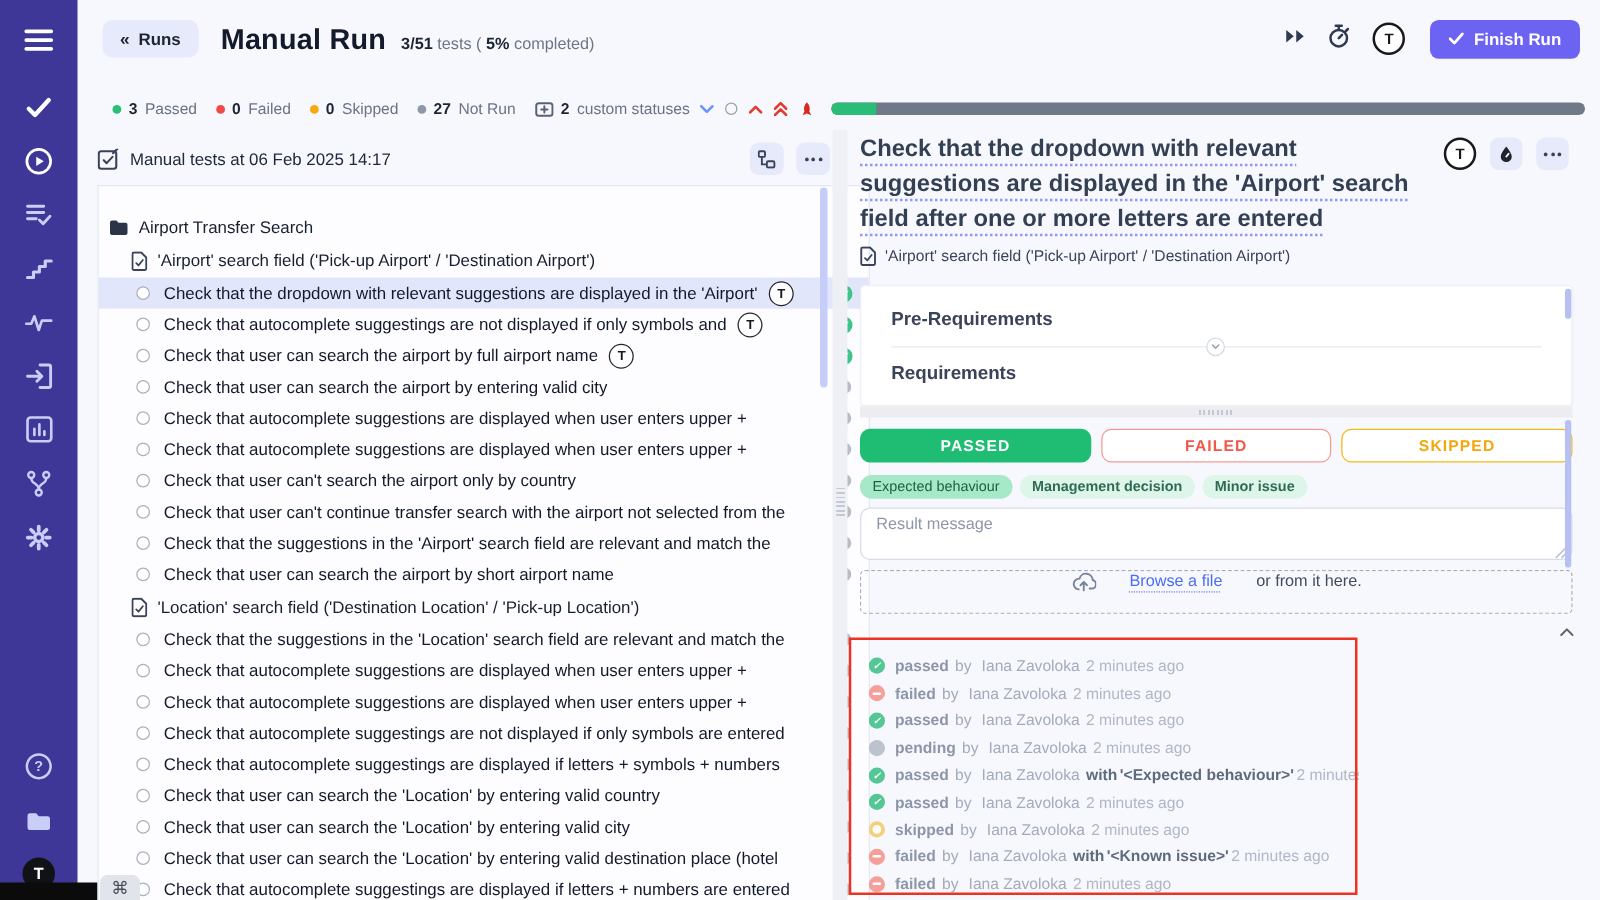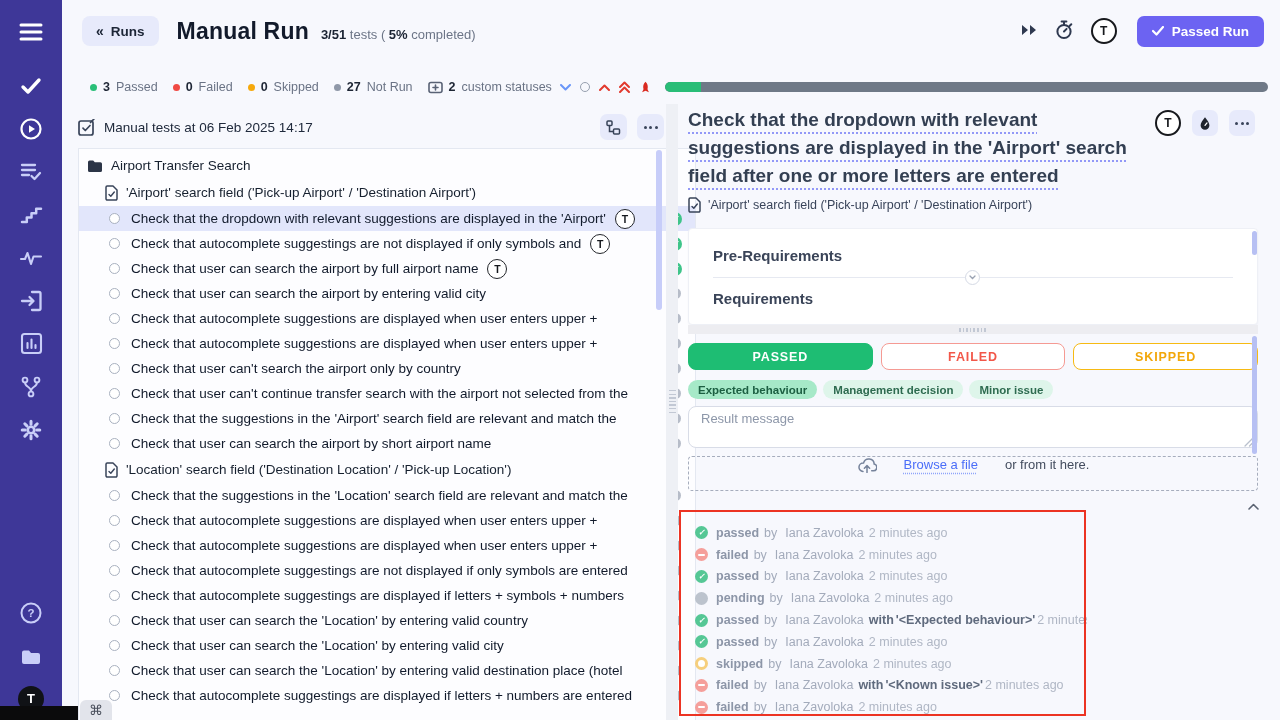--- a/index.html
+++ b/index.html
@@ -46,21 +46,21 @@
   .pbar{flex:1;height:10px;margin:0 12px 0 4px;background:#6f7987;border-radius:6px;overflow:hidden}
   .pfill{height:100%;background:#29bd77;border-radius:6px 0 0 6px}
 
   
   .tree-header{position:absolute;left:78px;top:111px;width:586px;height:32px;display:flex;align-items:center}
   .th-label{margin-left:9px;font-size:13.5px;color:#202a3c;flex:1}
   .th-btn{width:27px;height:26px;border-radius:7px;background:#e7eafb;display:flex;align-items:center;
     justify-content:center;cursor:pointer;margin-left:10px;color:#39445a}
   .dots3{display:flex;gap:2.5px}.dots3 i{width:3px;height:3px;border-radius:50%;background:#39445a}
   .tree-card{position:absolute;left:78px;top:148px;width:618px;height:572px;background:#fdfdff;
-    border:1px solid #e4e8f1;border-bottom:none;padding-top:3px;overflow:hidden}
+    border:1px solid #e4e8f1;border-bottom:none;padding-top:19px;overflow:hidden}
   .frow,.srow{height:27px;display:flex;align-items:center;font-size:13.5px;color:#16202f;cursor:pointer}
   .frow{padding-left:8px}.srow{padding-left:26px}
   .frow svg,.srow svg{flex:none;margin-right:8px}
   .trow{position:relative;height:25px;display:flex;align-items:center;padding:0 44px 0 30px;
     font-size:13.5px;color:#111a2b;cursor:pointer}
   .trow.sel-true{background:#e2e6fb}
   .radio{flex:none;width:11px;height:11px;border:1.6px solid #a9b1c0;border-radius:50%;margin-right:11px;background:#fff}
   .tlabel{flex:0 1 auto;min-width:0;overflow:hidden;white-space:nowrap}
   .t-badge{flex:none;margin-left:9px;width:20px;height:20px;border:1.7px solid #23262b;border-radius:50%;
     background:#fff;display:flex;align-items:center;justify-content:center;font-weight:800;font-size:10.5px;color:#15181d}
@@ -94,21 +94,21 @@
   .grip-h i{width:28px;height:4px;background:repeating-linear-gradient(90deg,#c2c8d4 0 1.5px,transparent 1.5px 3.6px)}
   .rbtns{position:absolute;left:688px;top:343px;width:570px;display:flex;gap:8px}
   .rbtn{flex:1;height:27px;border-radius:8px;display:flex;align-items:center;justify-content:center;
     font-size:12.5px;font-weight:700;letter-spacing:.9px;cursor:pointer}
   .rb-passed{background:#1ebd73;color:#fff;border:1.5px solid #1ebd73}
   .rb-failed{background:#fff;color:#f25749;border:1.5px solid #f59a93}
   .rb-skipped{background:#fff;color:#f2a70a;border:1.5px solid #f6ba13}
   .tags{position:absolute;left:688px;top:380px;display:flex;gap:6px}
   .tag{height:19px;padding:0 10px;border-radius:10px;background:#def5ea;color:#2e6b50;
     font-size:11.5px;font-weight:600;display:flex;align-items:center;cursor:pointer}
-  .tag.tag-true{background:#a6e9c8;color:#1c5f42;font-weight:700}
+  .tag.tag-true{background:#a6e9c8;color:#1c5f42;font-weight:400}
   .msg{position:absolute;left:688px;top:406px;width:570px;height:42px;border:1px solid #d8dce7;border-radius:8px;
     background:#fff;resize:none;outline:none;padding:4px 12px;font-family:"Liberation Sans",sans-serif;font-size:13px;color:#2a3344}
   .msg::placeholder{color:#8d97a9}
   .msg-corner{position:absolute;left:1244px;top:437px;pointer-events:none}
   .dropzone{position:absolute;left:688px;top:456px;width:570px;height:35px;border:1.5px dashed #a6adbd;border-radius:4px;
     display:flex;align-items:flex-start;justify-content:center;gap:27px;font-size:13px;color:#434c5e;cursor:pointer}
   .browse{color:#4a6df8;text-decoration:underline dotted #8ea4fa;text-underline-offset:4px;cursor:pointer}
   .collapse{position:absolute;left:1248px;top:496px;cursor:pointer}
   .rp-scroll{position:absolute;width:5px;border-radius:3px;background:#b7c0f3;cursor:pointer}
 
@@ -233,21 +233,21 @@
         <svg width="20" height="21" viewBox="0 0 20 21">
             <circle cx="10" cy="12.5" r="6.6" stroke="#2f3950" stroke-width="2" fill="none"></circle>
             <path d="M10 5.5V2.5M7.6 2.5h4.8M15.5 7l1.8-1.8M10 12.5l2.6-2.6" stroke="#2f3950" stroke-width="2" stroke-linecap="round"></path>
           </svg>
       </span>
       <span class="tlogo">T</span>
       <div class="btn-finish">
         <svg width="12" height="10" viewBox="0 0 12 10">
             <path d="M1 5l3.5 3.5L11 1" stroke="#fff" stroke-width="2.2" fill="none" stroke-linecap="round" stroke-linejoin="round"></path>
           </svg>
-        <span>Passed Run</span>
+        <span>Finish Run</span>
       </div>
     </div>
   </header>
 
   <div class="statusbar">
 
       <span class="scount">
         <i class="sdot dot-passed"></i>
         <b>3</b>
         <span>Passed</span>

